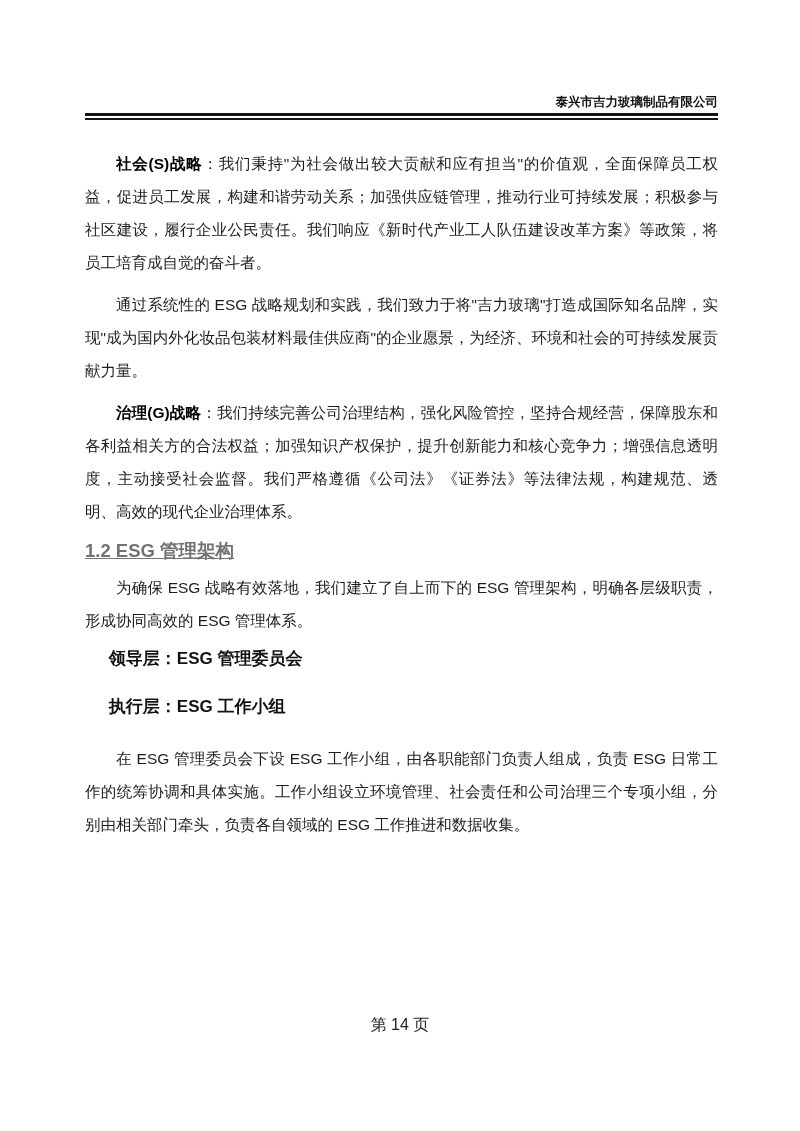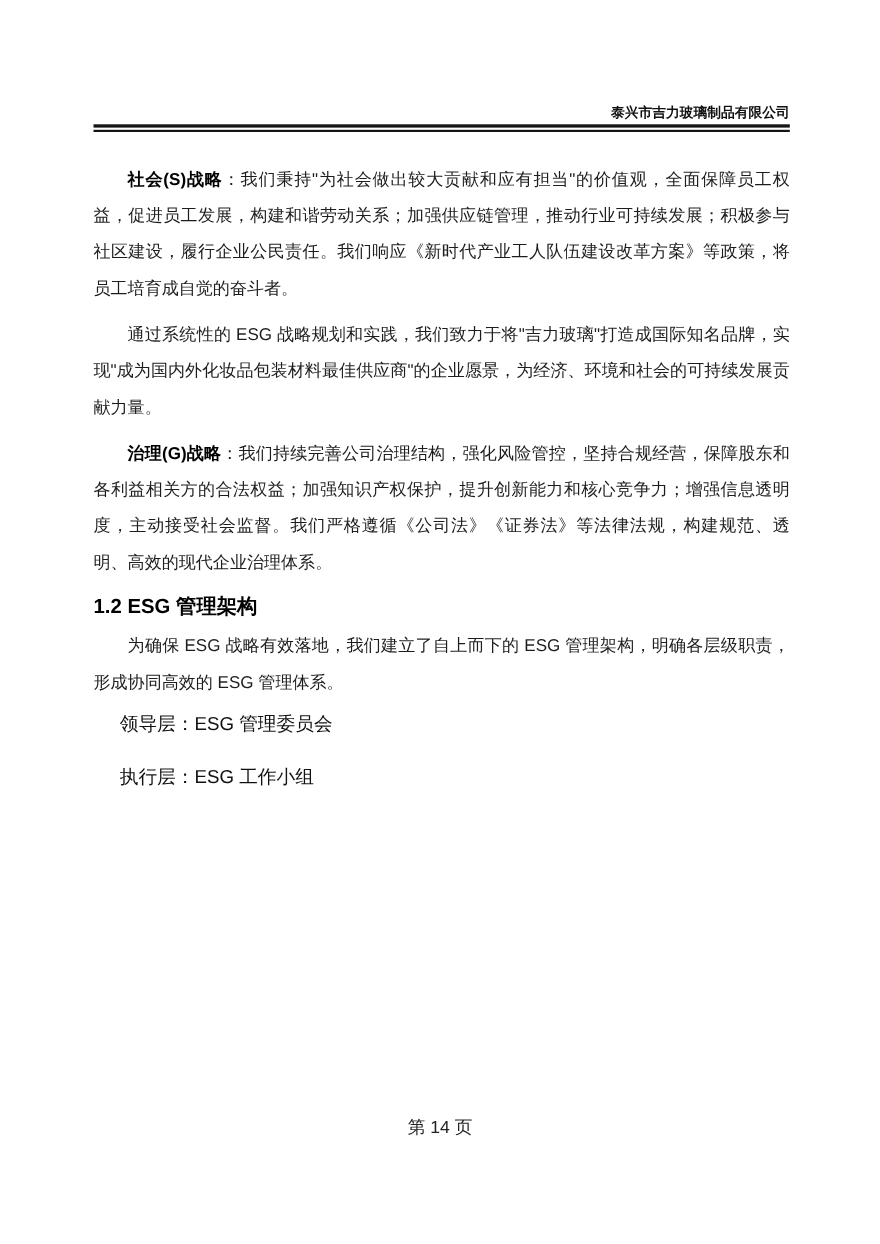--- a/index.html
+++ b/index.html
@@ -57,21 +57,21 @@
     margin: 6px 0 6px 0;
     font-size: 18.5px;
     line-height: 28px;
     font-weight: bold;
     text-indent: 0;
   }
   h3.sub {
     margin: 0 0 22px 0;
     font-size: 17px;
     line-height: 26px;
-    font-weight: normal;
+    font-weight: bold;
     color: #111111;
     text-indent: 1.4em;
   }
   
   .doc-footer {
     position: absolute;
     bottom: 95px;
     left: 0;
     width: 100%;
     text-align: center;
@@ -91,29 +91,30 @@
   </div>
 
   <div class="content">
 
     <p class="body"><b>社会(S)战略</b><span>：我们秉持"为社会做出较大贡献和应有担当"的价值观，全面保障员工权益，促进员工发展，构建和谐劳动关系；加强供应链管理，推动行业可持续发展；积极参与社区建设，履行企业公民责任。我们响应《新时代产业工人队伍建设改革方案》等政策，将员工培育成自觉的奋斗者。</span></p>
 
     <p class="body"><span>通过系统性的 ESG 战略规划和实践，我们致力于将"吉力玻璃"打造成国际知名品牌，实现"成为国内外化妆品包装材料最佳供应商"的企业愿景，为经济、环境和社会的可持续发展贡献力量。</span></p>
 
     <p class="body"><b>治理(G)战略</b><span>：我们持续完善公司治理结构，强化风险管控，坚持合规经营，保障股东和各利益相关方的合法权益；加强知识产权保护，提升创新能力和核心竞争力；增强信息透明度，主动接受社会监督。我们严格遵循《公司法》《证券法》等法律法规，构建规范、透明、高效的现代企业治理体系。</span></p>
 
-    <h2 class="section-green" id="green-heading" style="color: #000000;">1.2 ESG 管理架构</h2>
+    <h2 class="section-green" id="green-heading" style="color: #737373; text-decoration: underline;">1.2 ESG 管理架构</h2>
 
     <p class="body"><span>为确保 ESG 战略有效落地，我们建立了自上而下的 ESG 管理架构，明确各层级职责，形成协同高效的 ESG 管理体系。</span></p>
 
     <h3 class="sub">领导层：ESG 管理委员会</h3>
 
 
     <h3 class="sub">执行层：ESG 工作小组</h3>
 
+    <p class="body"><span>在 ESG 管理委员会下设 ESG 工作小组，由各职能部门负责人组成，负责 ESG 日常工作的统筹协调和具体实施。工作小组设立环境管理、社会责任和公司治理三个专项小组，分别由相关部门牵头，负责各自领域的 ESG 工作推进和数据收集。</span></p>
 
   </div>
 
   <div class="doc-footer">
     <span>第 14 页</span>
   </div>
 
 </div>
 
 </body></html>

